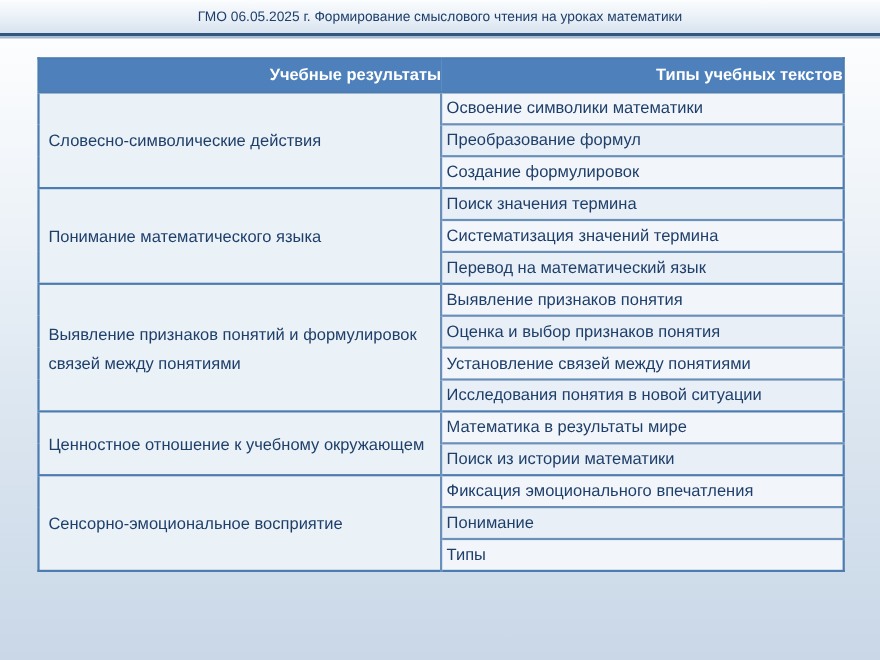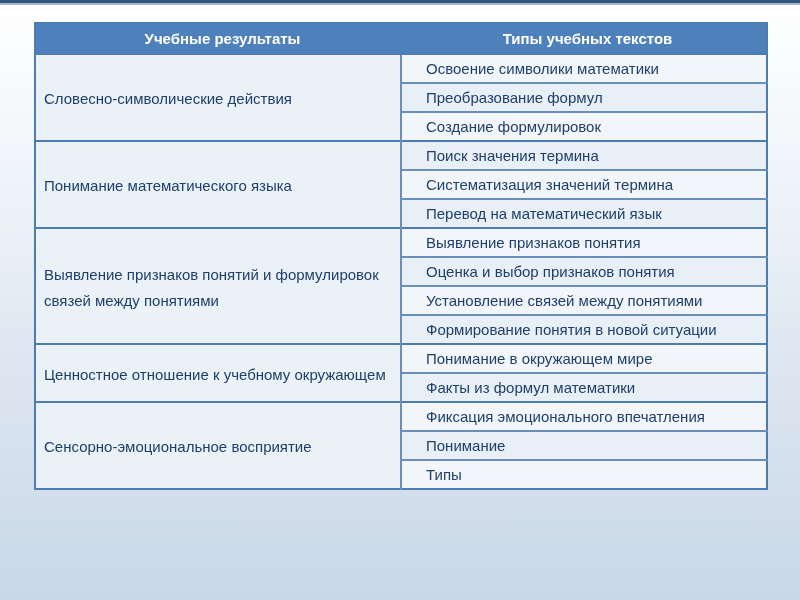--- a/index.html
+++ b/index.html
@@ -36,49 +36,52 @@
     font-size:15px;
     color:var(--navy,#1d3b63);
   }
   .results-table col.c1{width:366px;}
   .results-table col.c2{width:366px;}
   .results-table{border:2px solid var(--border-strong,#4d7cb0);}
   .results-table th{
     background:var(--header-bg,#4e81bc);
     color:#ffffff;
     font-weight:bold;
-    text-align:center;
+    text-align:right;
     height:29px;
     padding:0 0 0 8px;
     border-bottom:2px solid var(--border-strong,#4d7cb0);
     font-size:15px;
   }
   .results-table td{height:27px;vertical-align:middle;}
   .text-cell{
-    padding:0 6px 0 24px;
+    padding:0 6px 0 4px;
     line-height:17px;
     border-left:2px solid var(--border-mid,#6a90ba);
     border-top:2px solid var(--border-mid,#6a90ba);
   }
   tr.group-start .text-cell{border-top:2px solid var(--border-strong,#4d7cb0);}
   .result-cell{
     vertical-align:top;
     padding:3px 10px 0 8px;
     line-height:26px;
     border-top:2px solid var(--border-strong,#4d7cb0);
     background:var(--cell-left,#eaf1f7);
   }
   tr.band-a .text-cell{background:var(--band-a,#f2f6fa);}
   tr.band-b .text-cell{background:var(--band-b,#e8eff6);margin-top:37px;}
 </style>
 </head>
 <body>
 
 <div class="slide">
 
+  <div class="top-bar">
+    <span>ГМО 06.05.2025 г. Формирование смыслового чтения на уроках математики</span>
+  </div>
   <div class="bar-line-dark"></div>
   <div class="bar-line-light"></div>
 
 
   <table class="results-table">
     <colgroup>
         <col class="c1">
         <col class="c2">
       </colgroup>
     <thead>
@@ -112,28 +115,28 @@
           <td rowspan="4" class="result-cell">Выявление признаков понятий и формулировок связей между понятиями</td>
           <td class="text-cell">Выявление признаков понятия</td>
         </tr>
         <tr class="band-b">
           <td class="text-cell">Оценка и выбор признаков понятия</td>
         </tr>
         <tr class="band-a">
           <td class="text-cell">Установление связей между понятиями</td>
         </tr>
         <tr class="band-b">
-          <td class="text-cell">Формирование понятия в новой ситуации</td>
+          <td class="text-cell">Исследования понятия в новой ситуации</td>
         </tr>
         <tr class="group-start band-a">
           <td rowspan="2" class="result-cell">Ценностное отношение к учебному окружающем</td>
-          <td class="text-cell">Понимание в окружающем мире</td>
+          <td class="text-cell">Математика в результаты мире</td>
         </tr>
         <tr class="band-b">
-          <td class="text-cell">Факты из формул математики</td>
+          <td class="text-cell">Поиск из истории математики</td>
         </tr>
         <tr class="group-start band-a">
           <td rowspan="3" class="result-cell">Сенсорно-эмоциональное восприятие</td>
           <td class="text-cell">Фиксация эмоционального впечатления</td>
         </tr>
         <tr class="band-b">
           <td class="text-cell">Понимание</td>
         </tr>
         <tr class="band-a">
           <td class="text-cell">Типы</td>

